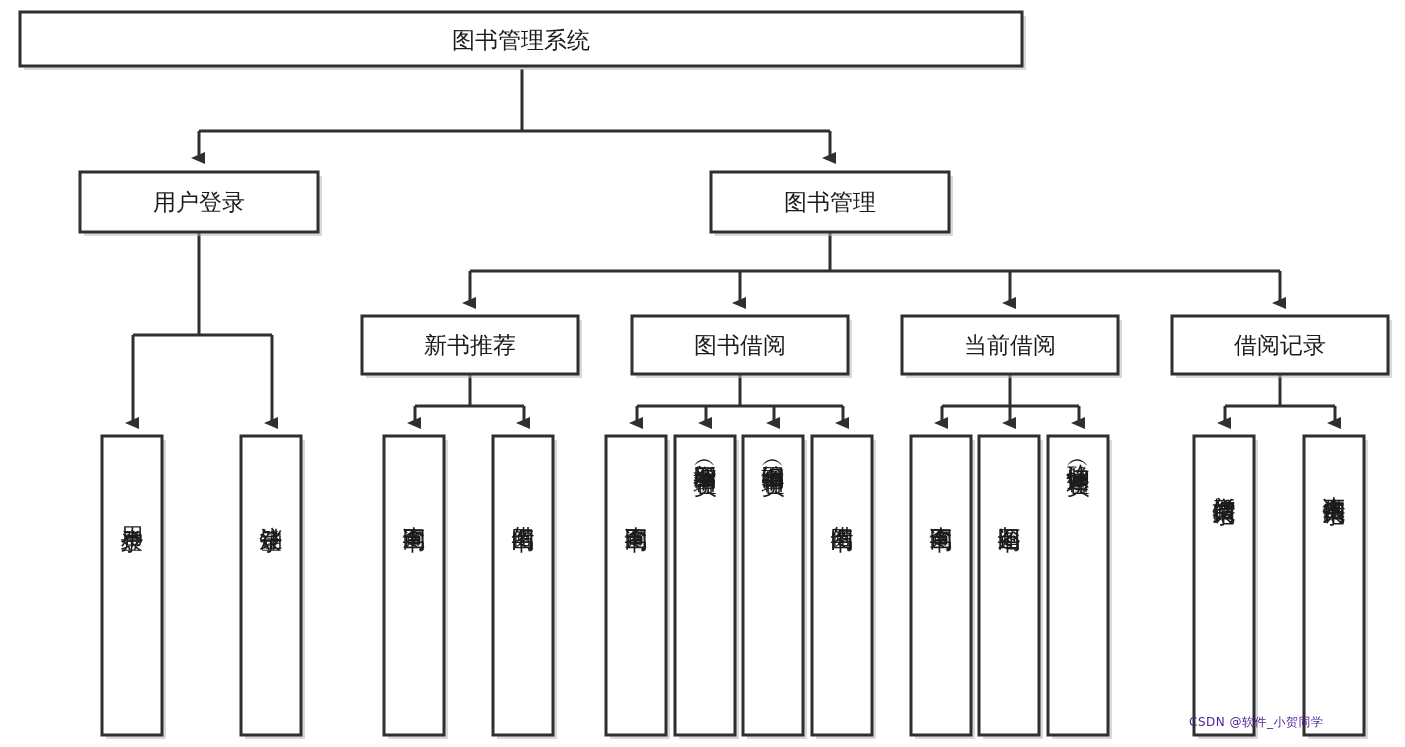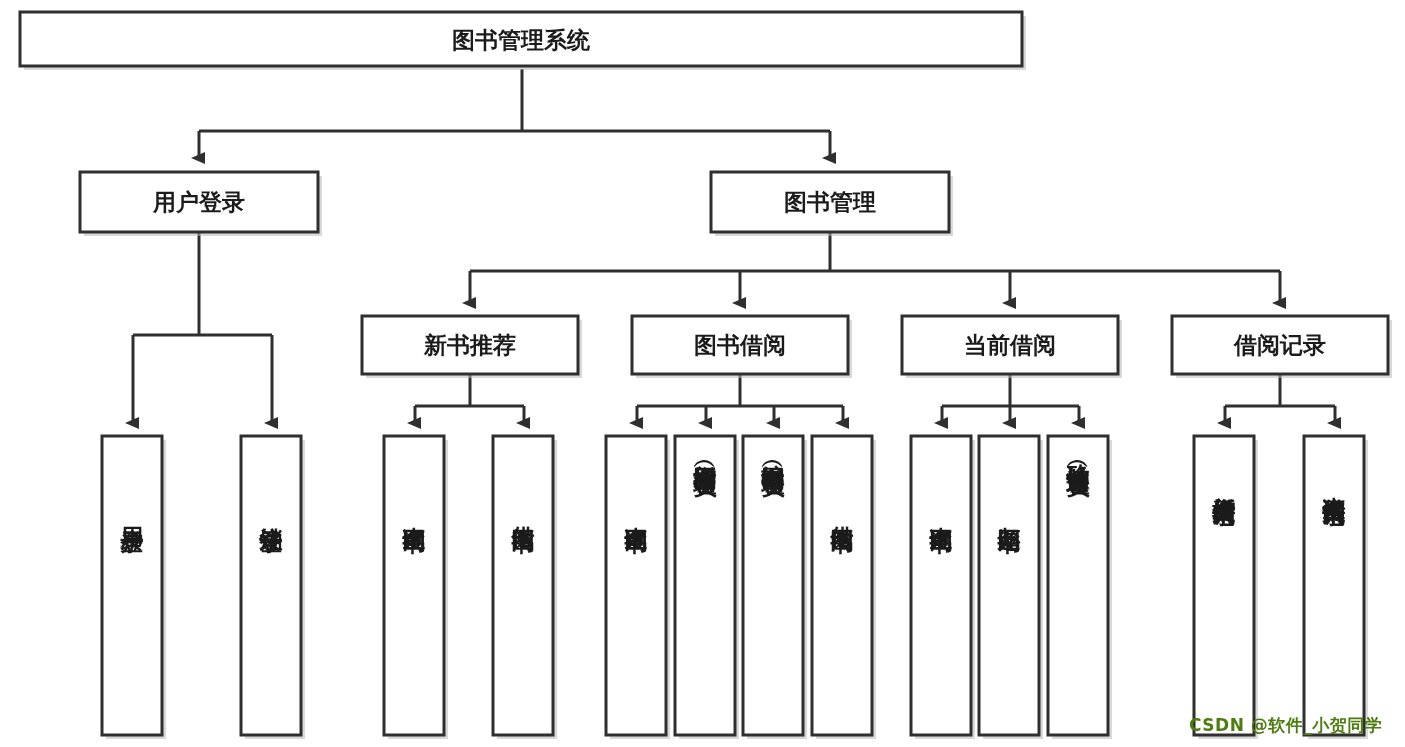--- a/index.html
+++ b/index.html
@@ -11,21 +11,20 @@
     width: 1405px;
     height: 747px;
     font-family: "DejaVu Sans", "Liberation Sans", sans-serif;
     overflow: hidden;
     position: relative;
   }
   #diagram-root {
     position: relative;
     width: 1366px;
     height: 747px;
-    font-weight: bold;
   }
   svg.flow {
     position: absolute;
     top: 0;
     left: 0;
     width: 1405px;
     height: 747px;
   }
   .node-box {
     fill: #ffffff;
@@ -64,22 +63,22 @@
     color: #1b1b1b;
     white-space: nowrap;
     pointer-events: none;
     text-align: left;
   }
   .watermark {
     position: absolute;
     left: 1189px;
     top: 714px;
     font-family: "DejaVu Sans", "Liberation Sans", sans-serif;
-    font-size: 17px;
-    color: #4d7c0f;
+    font-size: 12px;
+    color: #4c1d95;
     white-space: nowrap;
     letter-spacing: 0.5px;
   }
 </style>
 </head>
 <body>
 
 <div id="diagram-root">
 
   <svg class="flow" viewBox="0 0 1405 747">

